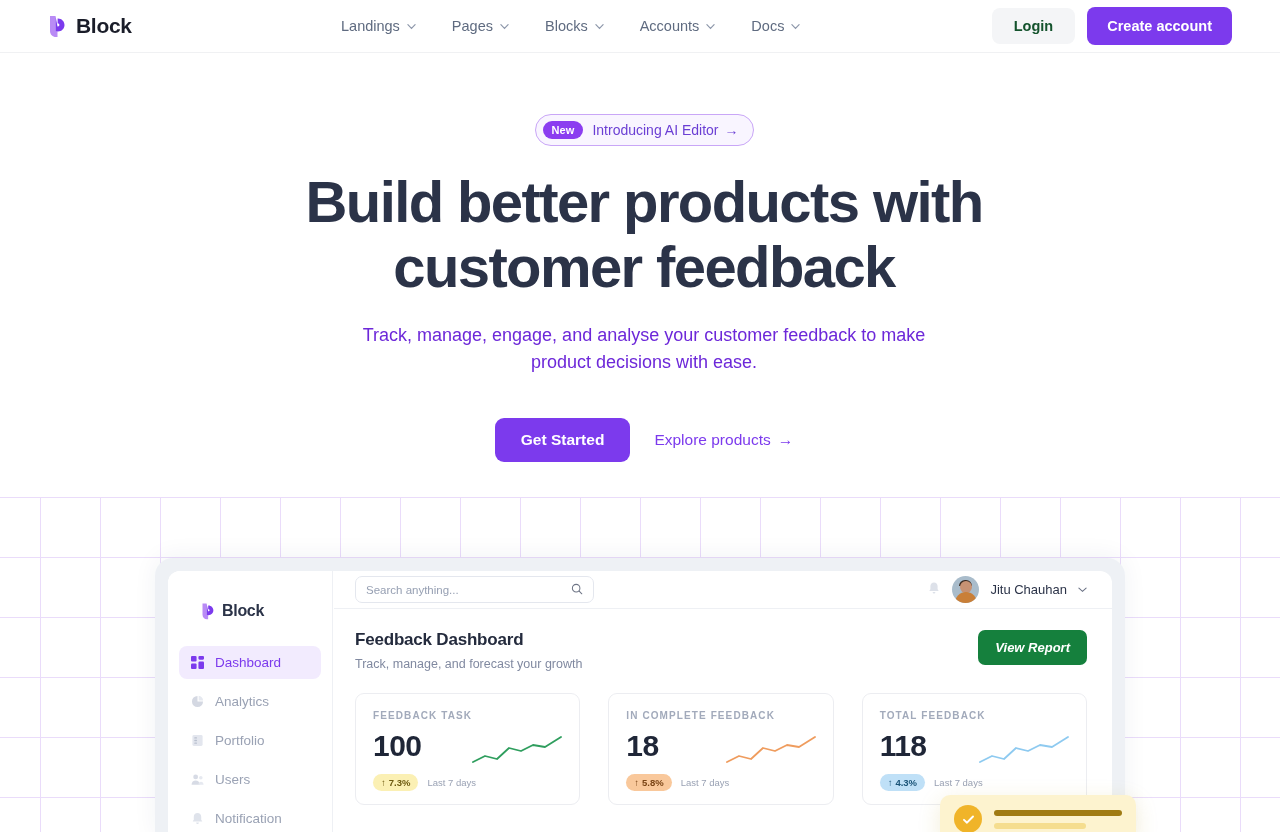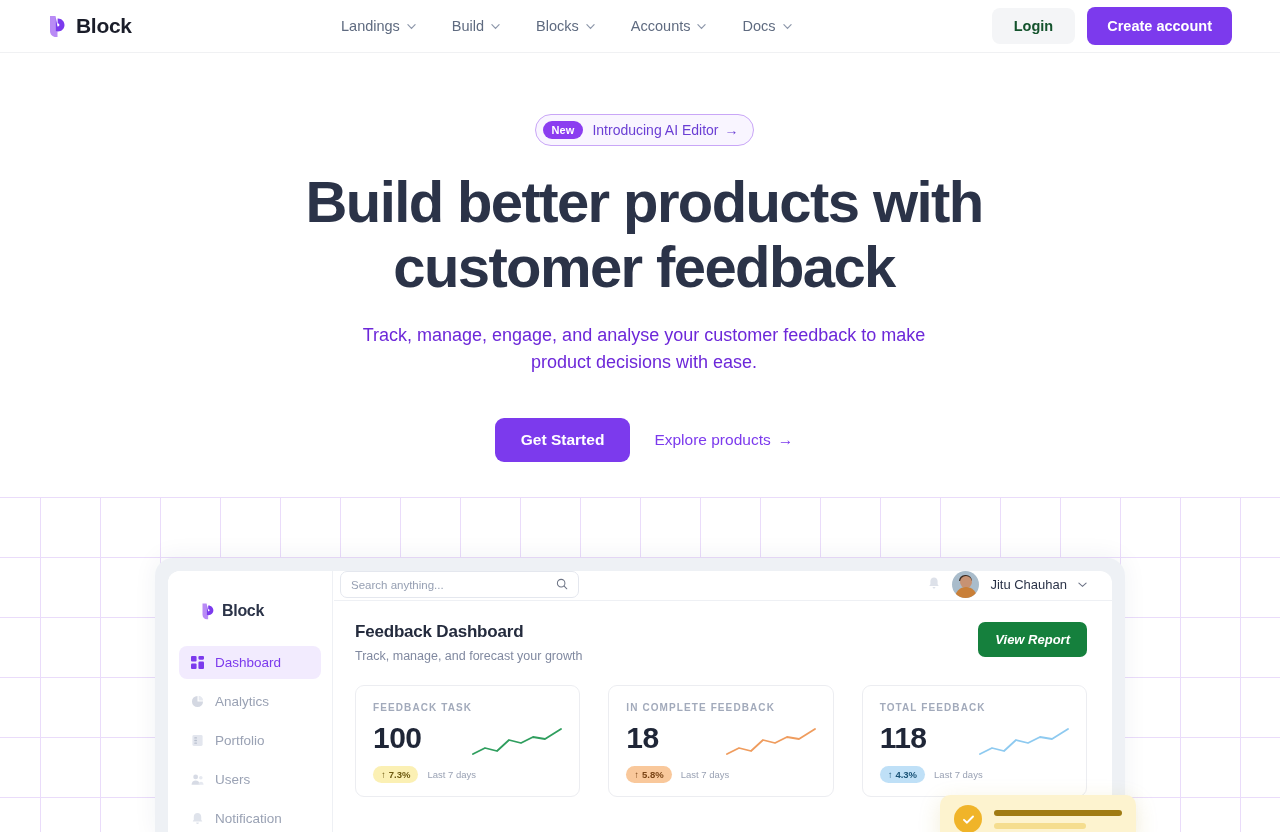--- a/index.html
+++ b/index.html
@@ -101,22 +101,22 @@
   .side-item {
     display: flex; align-items: center; gap: 11px;
     padding: 9px 12px; border-radius: 8px; margin-bottom: 6px; cursor: pointer;
     font-size: 13.5px; color: #9aa2b4;
   }
   .side-item .sicon { width: 13px; height: 13px; display:flex; align-items:center; justify-content:center; }
   .side-item.active { background: #f2ebfe; color: #7c3aed; }
 
   .dash-main { position: absolute; left: 166px; top: 0; right: 0; height: 267px; }
   .dash-topbar {
-    height: 30px; border-bottom: 1px solid #eef0f4; display: flex; align-items: flex-start;
-    padding: 0 25px 0 6px; position: relative;
+    height: 38px; border-bottom: 1px solid #eef0f4; display: flex; align-items: center;
+    padding: 0 25px 0 21px; position: relative;
   }
   .search-box {
     width: 239px; height: 27px; border: 1px solid #e4e7ee; border-radius: 7px;
     display: flex; align-items: center; padding: 0 10px; background: #fff; cursor: text;
   }
   .search-box input {
     border: none; outline: none; flex: 1; font-size: 11.5px; color: #8a93a6;
     font-family: inherit; background: transparent;
   }
   .search-box input::placeholder { color: #97a0b3; }
@@ -184,21 +184,21 @@
     <nav class="navlinks">
       <span class="navlink">
         <span>Landings</span>
         <span class="chev">
             <svg width="9" height="9" viewBox="0 0 10 10">
               <path d="M1 3 L5 7 L9 3" stroke="#8d97aa" stroke-width="1.3" fill="none" stroke-linecap="round"></path>
             </svg>
           </span>
       </span>
       <span class="navlink">
-        <span>Build</span>
+        <span>Pages</span>
         <span class="chev">
             <svg width="9" height="9" viewBox="0 0 10 10">
               <path d="M1 3 L5 7 L9 3" stroke="#8d97aa" stroke-width="1.3" fill="none" stroke-linecap="round"></path>
             </svg>
           </span>
       </span>
       <span class="navlink">
         <span>Blocks</span>
         <span class="chev">
             <svg width="9" height="9" viewBox="0 0 10 10">

